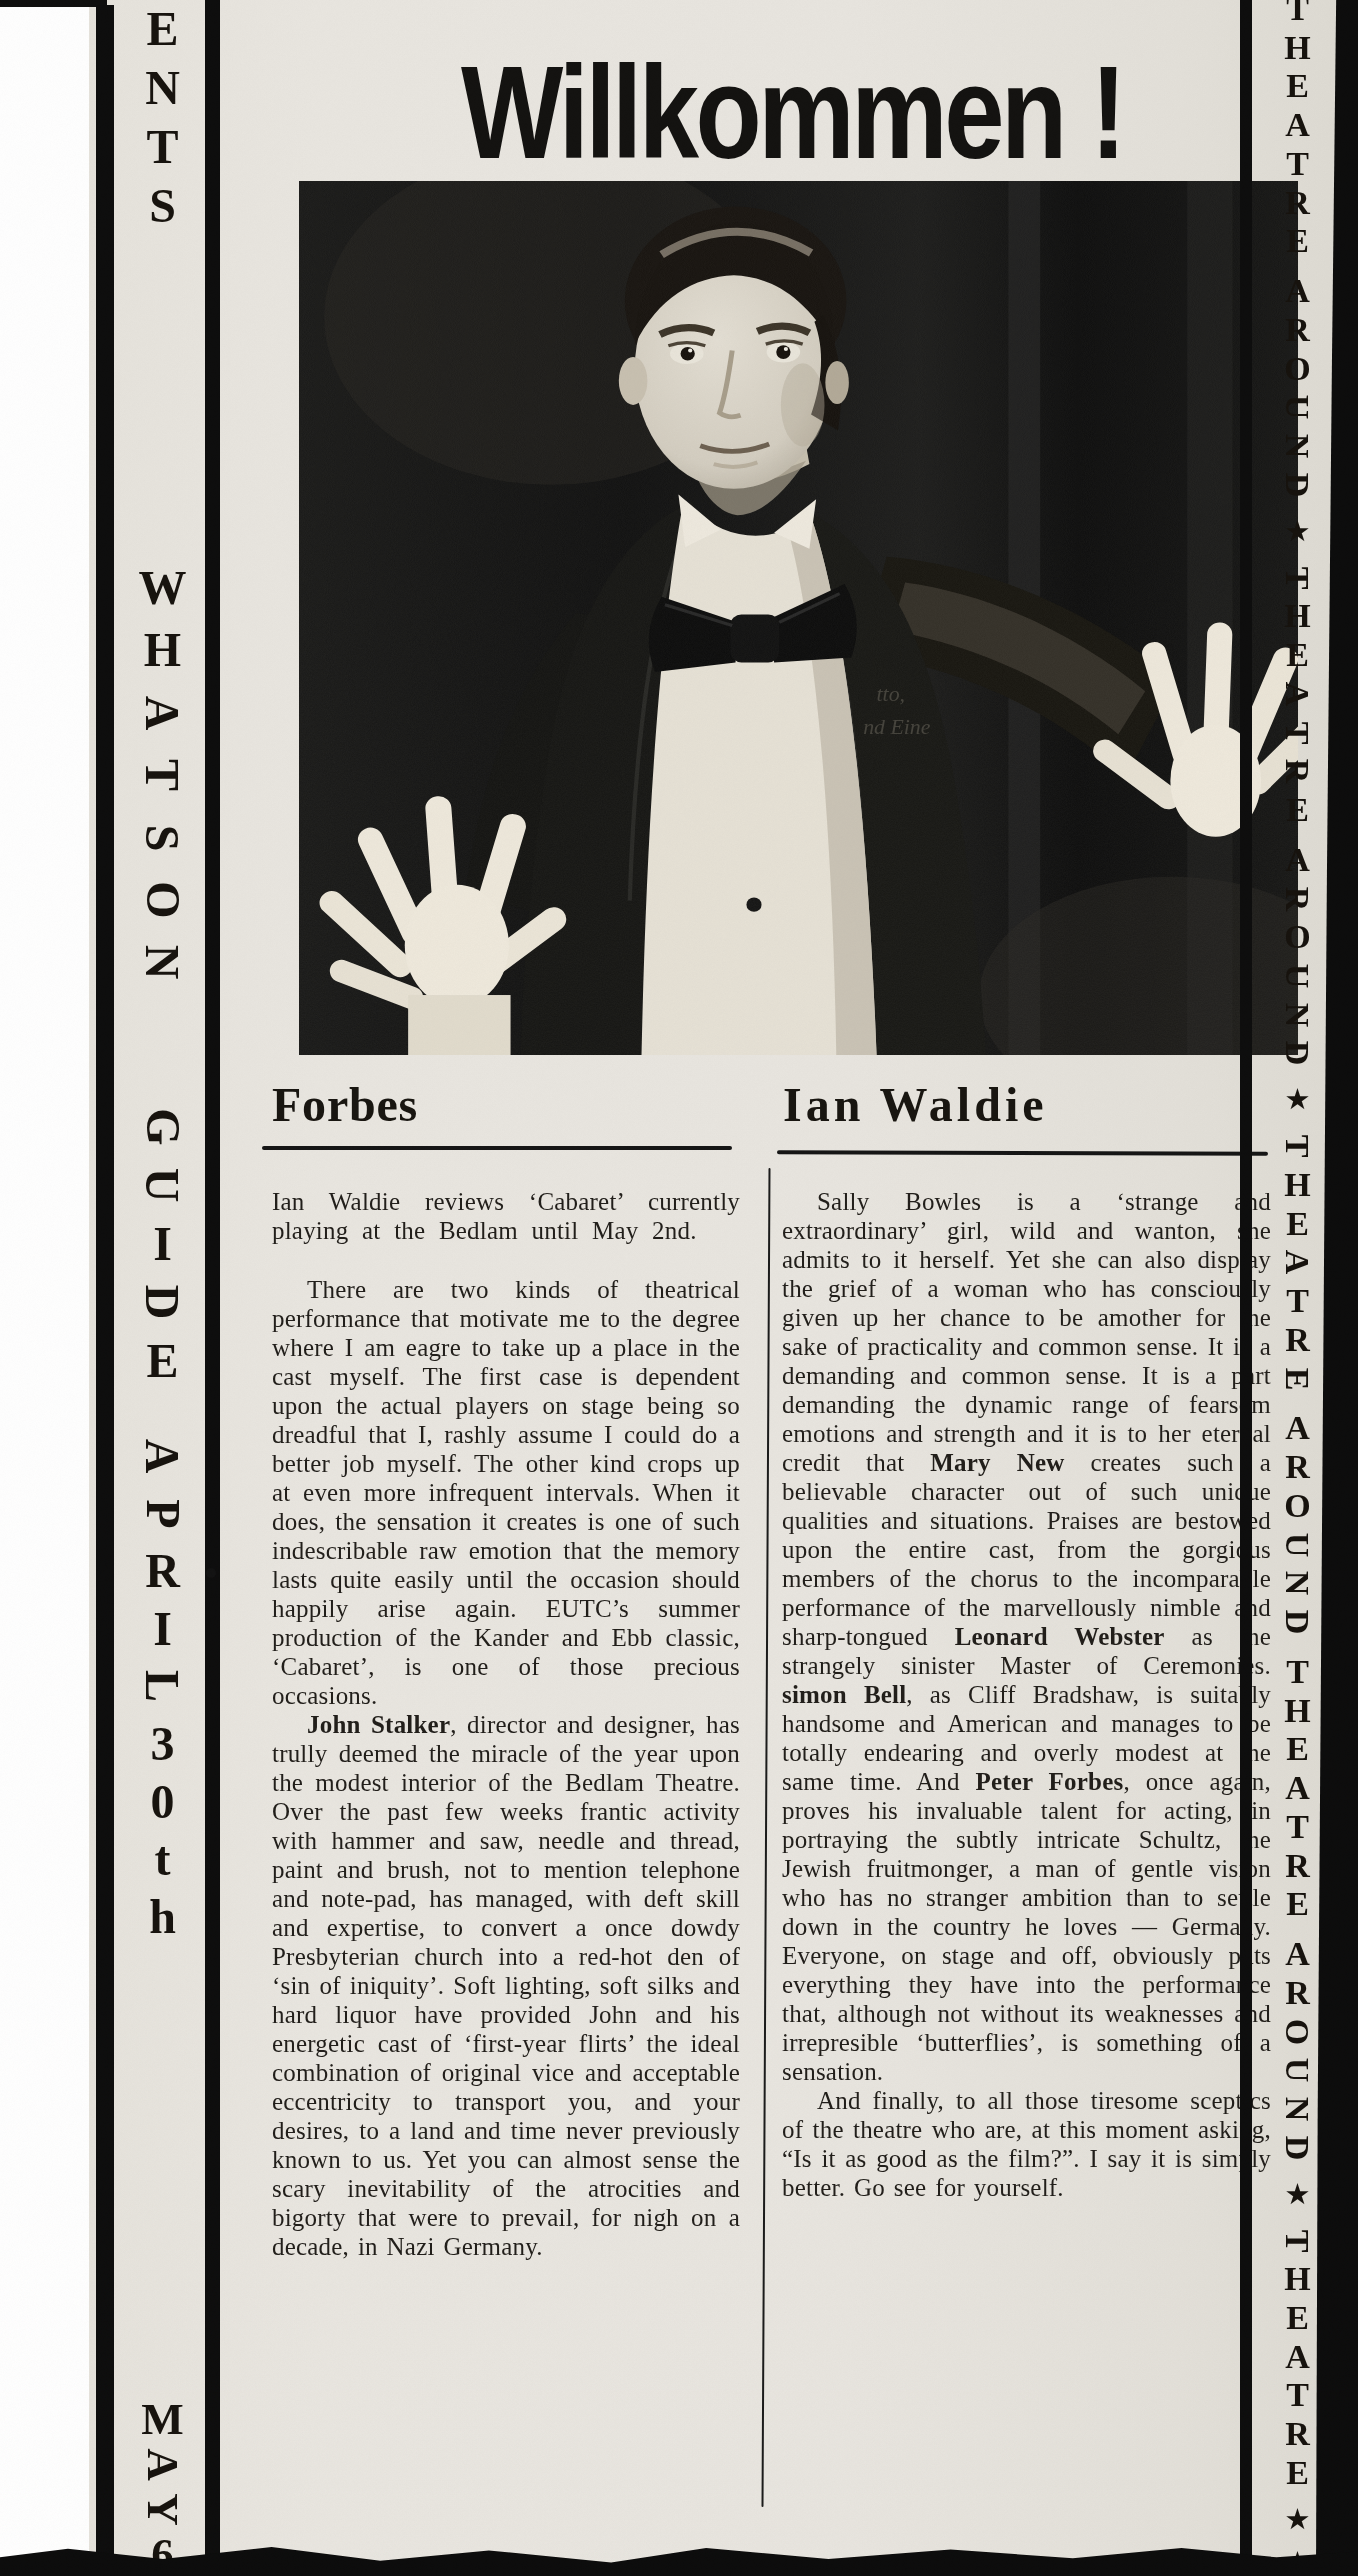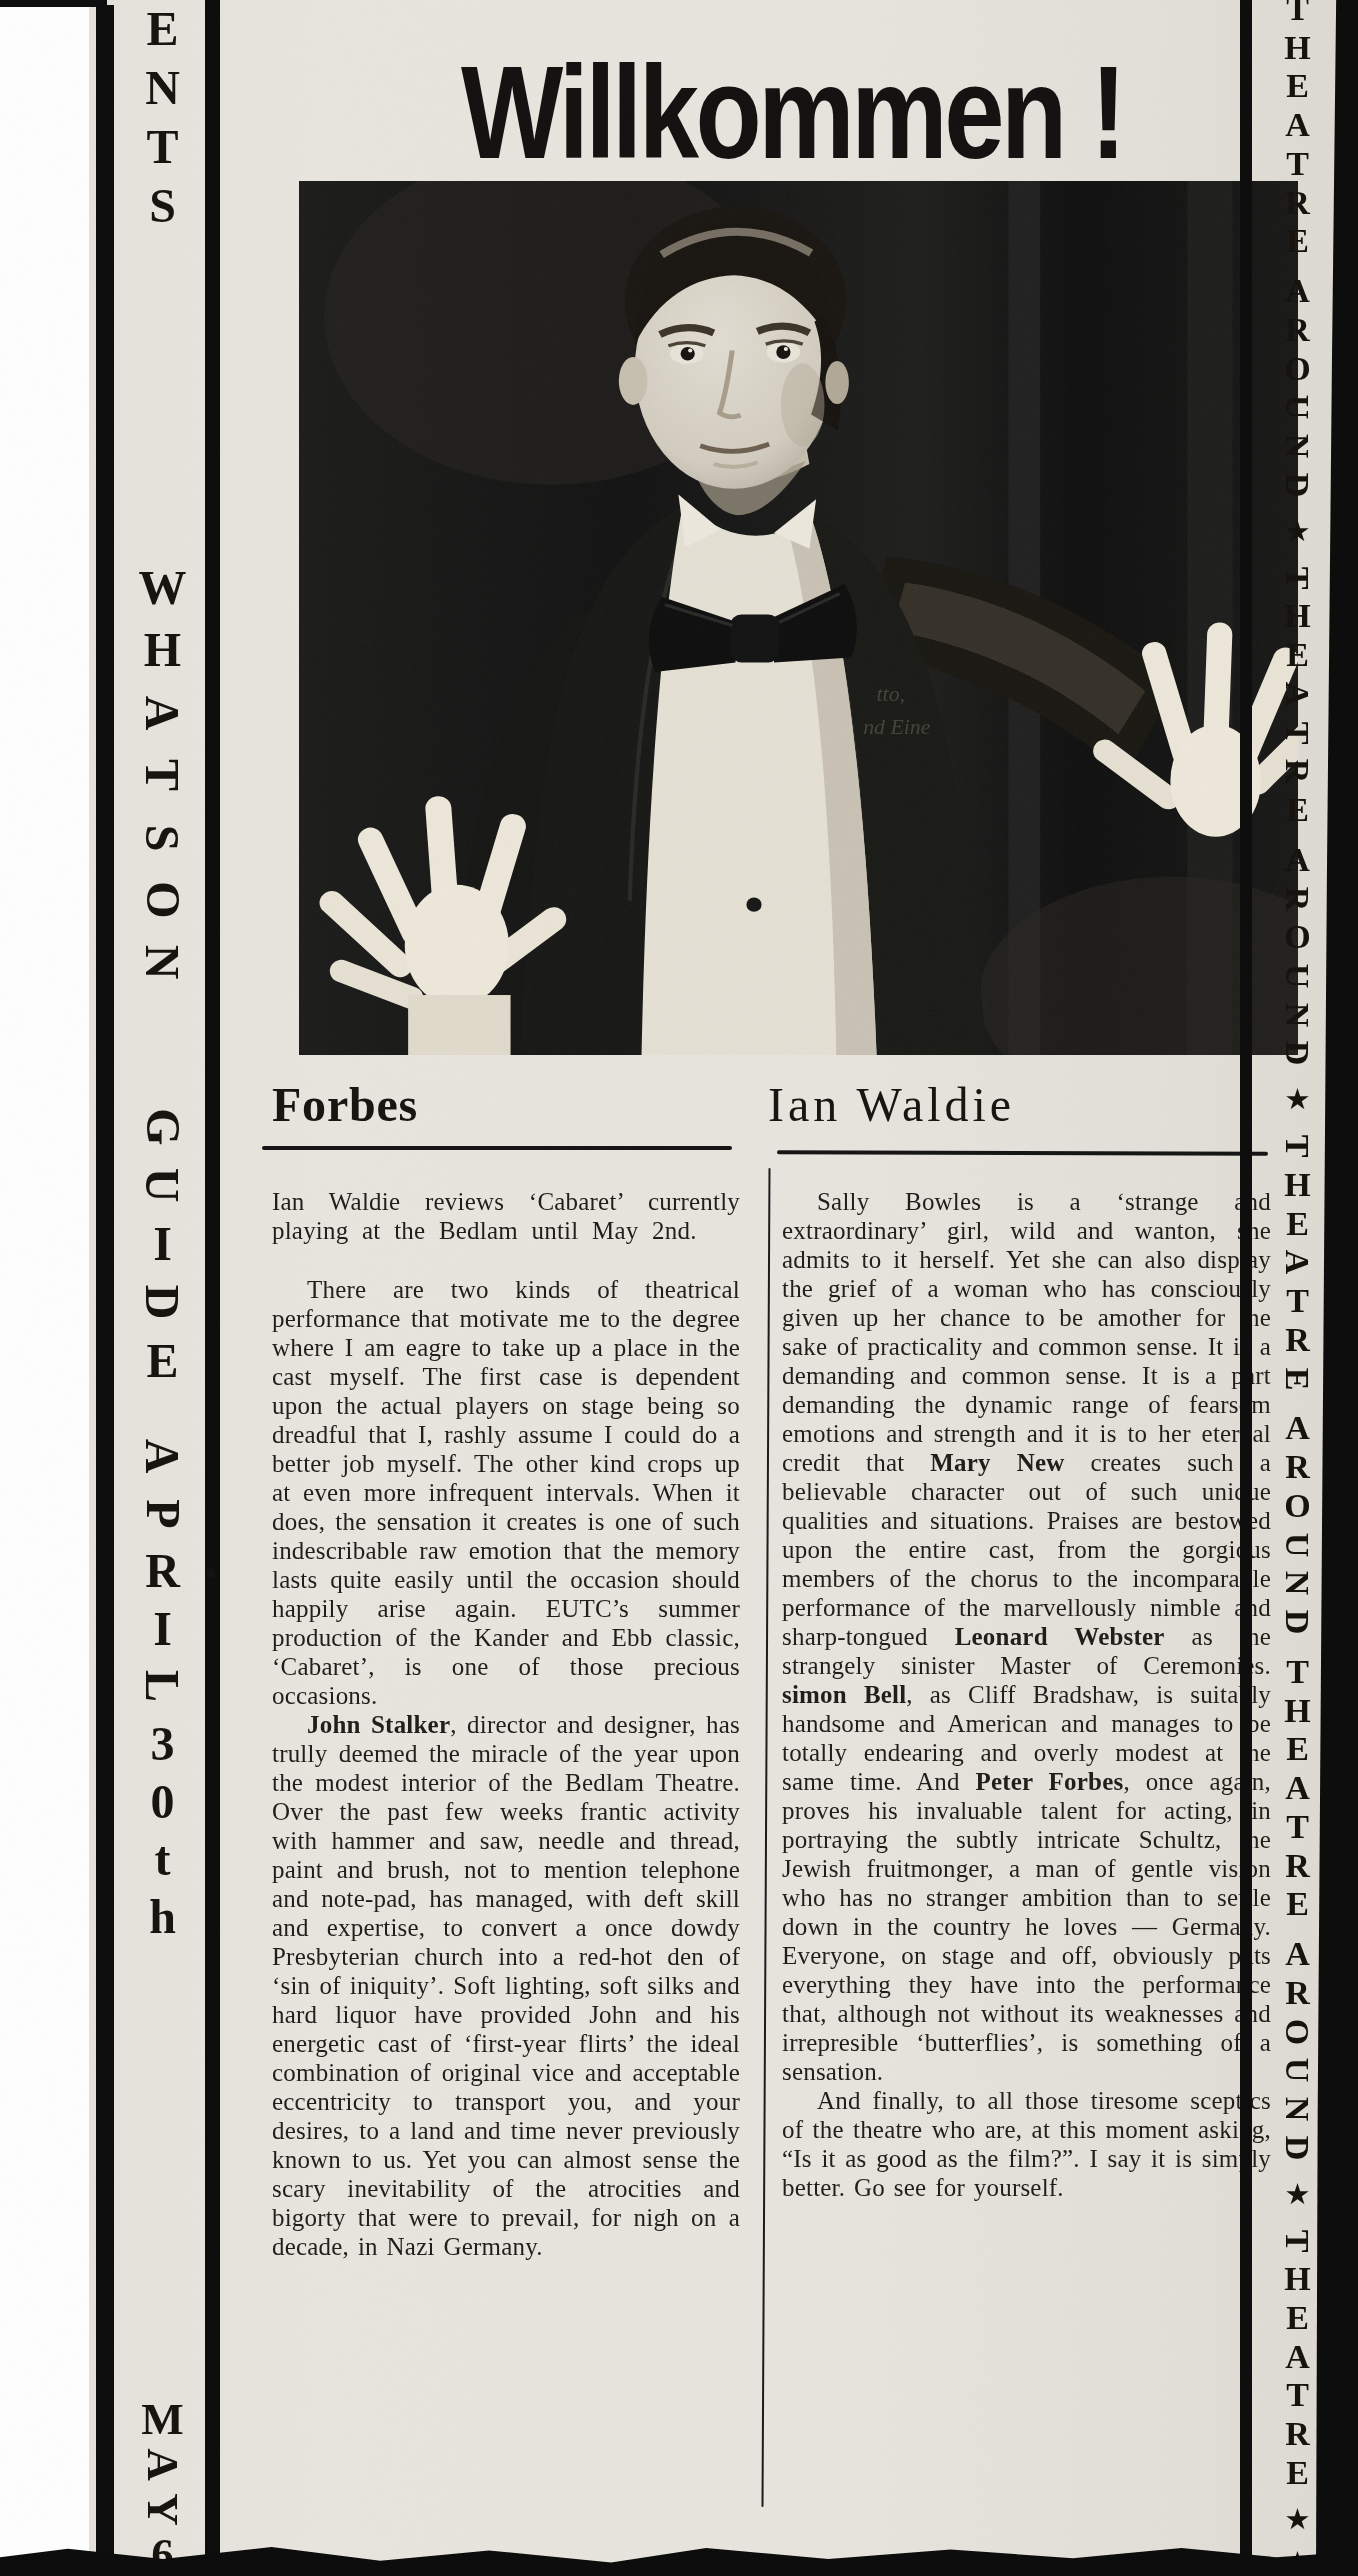--- a/index.html
+++ b/index.html
@@ -38,21 +38,21 @@
   .rletter.gap{margin-top:11.2px;}
   
   .main{position:absolute;left:221px;top:0;width:1020px;bottom:30px;margin-left:35px;}
   .headline{position:absolute;top:53px;left:96px;width:879px;margin:0;text-align:center;}
   .headline span{display:inline-block;font-family:"Liberation Sans",sans-serif;font-weight:bold;
      font-size:126px;line-height:120px;letter-spacing:-4px;color:#131210;transform:scale(0.86,1.05);}
   .photo{position:absolute;left:43px;top:181px;width:999px;height:874px;background:#101010;}
   .photo svg{display:block;width:100%;height:100%;}
   .col-heading{position:absolute;top:1080px;margin:0;font-size:48px;line-height:50px;color:#181510;}
   .ch-left{left:16px;font-weight:bold;letter-spacing:0.8px;}
-  .ch-right{left:512px;font-weight:normal;letter-spacing:4px;}
+  .ch-right{left:527px;font-weight:bold;letter-spacing:4px;}
   .hrule{position:absolute;height:4px;background:#151515;border-radius:2.4px;}
   .hrule-left{top:1146px;left:6.4px;width:470px;}
   .hrule-right{top:1151px;left:521px;width:491px;transform:rotate(0.15deg);}
   .divider{position:absolute;left:509px;top:1168px;width:2.4px;height:1339px;background:#1b1b1b;
      border-radius:1.6px;transform:rotate(0.3deg);}
   .body-col{position:absolute;top:1187px;font-size:25px;line-height:29px;text-align:justify;
      color:#211e1a;letter-spacing:0.2px;word-spacing:2.4px;}
   .bc-left{left:16px;width:468px;}
   .bc-right{left:526px;width:489px;}
   .body-col p{margin:0;}

